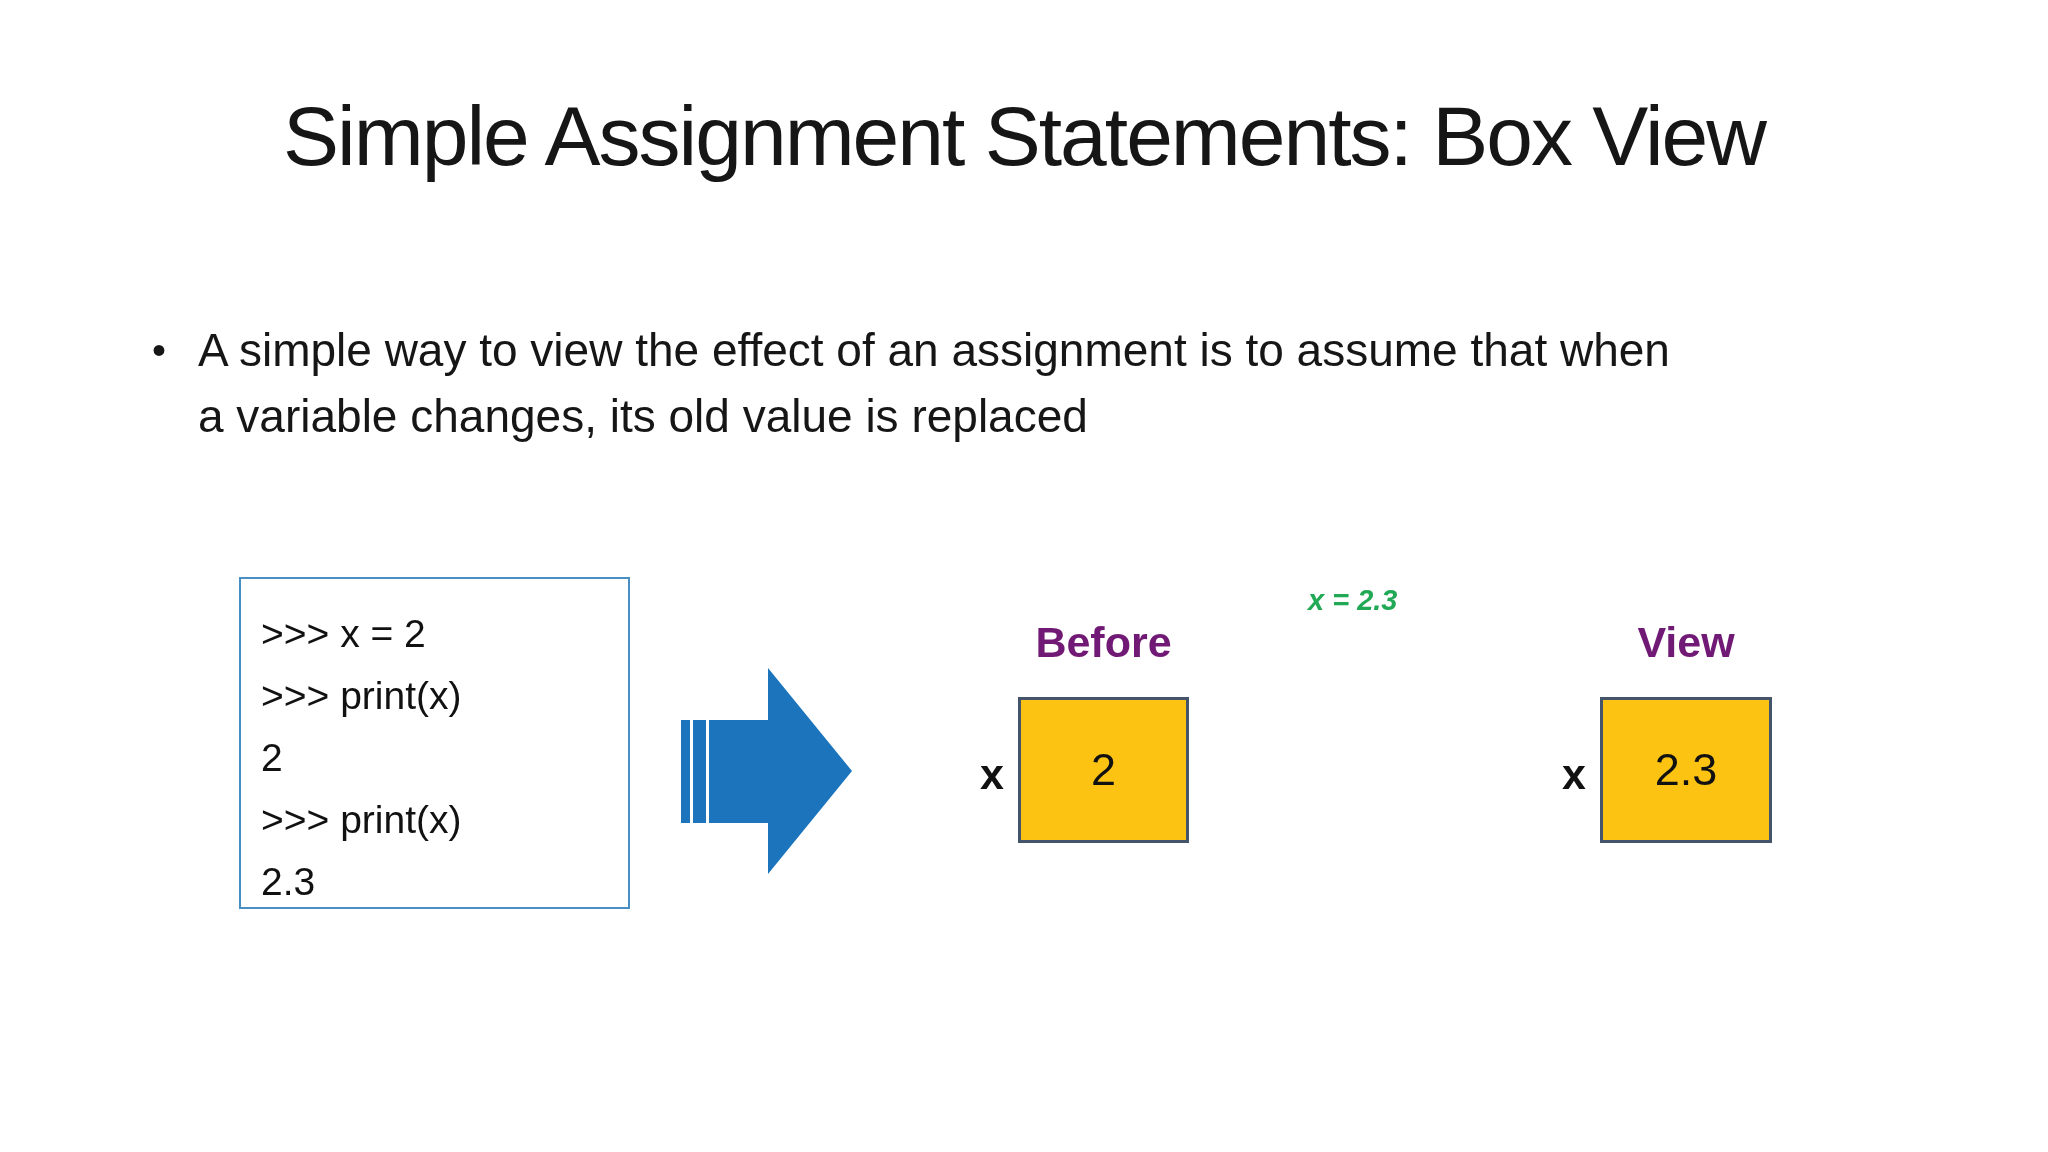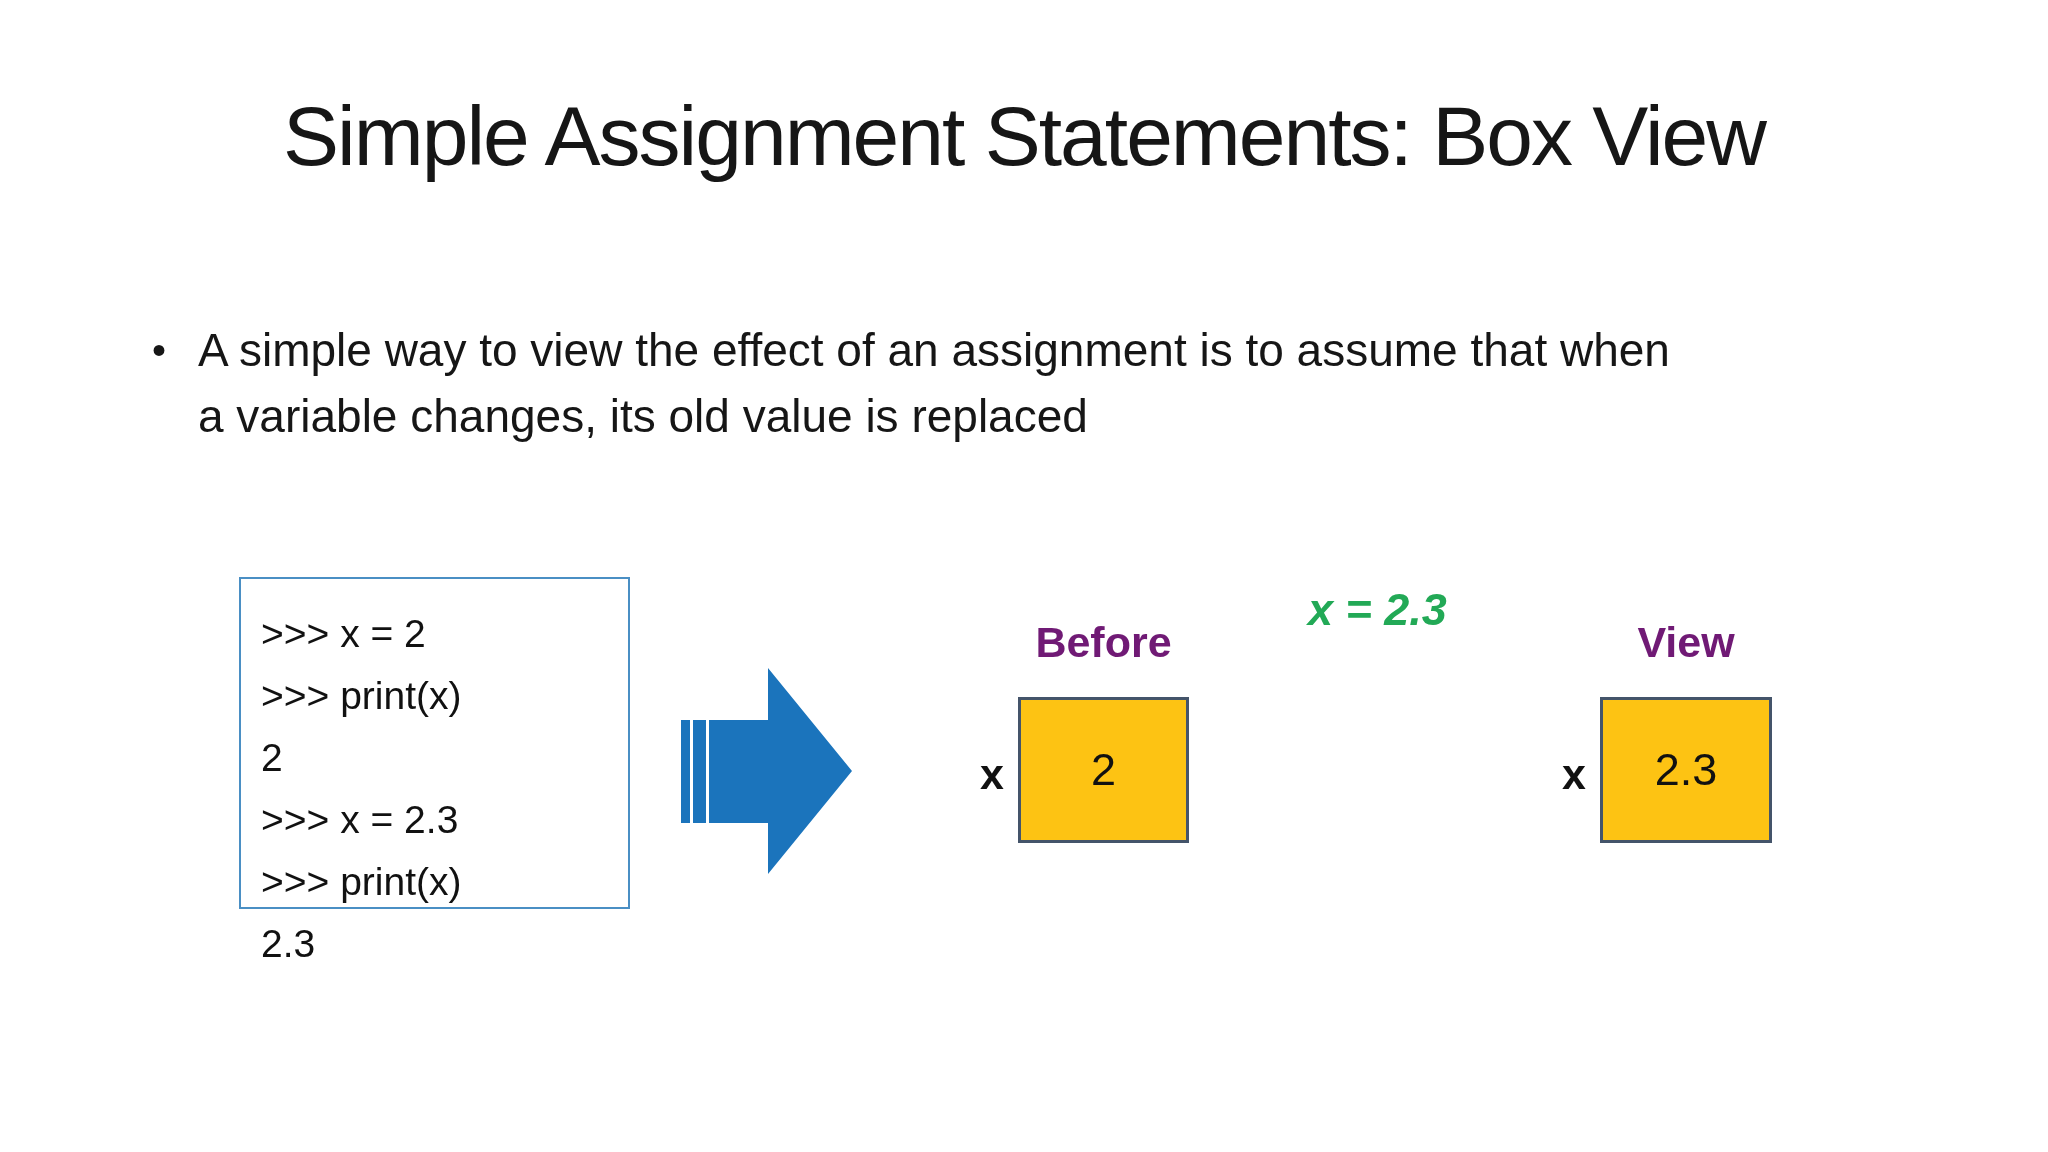--- a/index.html
+++ b/index.html
@@ -119,21 +119,21 @@
     color: #111111;
   }
   .var-label.before { left: 946px; }
   .var-label.after  { left: 1528px; }
 
   
   .annotation {
     position: absolute;
     left: 1308px;
     top: 584px;
-    font-size: 45px;
+    font-size: 29px;
     font-weight: 700;
     font-style: italic;
     color: #22A956;
     white-space: nowrap;
   }
 </style>
 </head>
 <body>
 
 <div class="stage">
@@ -142,21 +142,20 @@
 
   <div class="bullet-row">
     <span class="bullet-marker">•</span>
     <span class="bullet-text">A simple way to view the effect of an assignment is to assume that when a variable changes, its old value is replaced</span>
   </div>
 
   <div class="code-box">
     <div class="code-line">&gt;&gt;&gt; x = 2</div>
     <div class="code-line">&gt;&gt;&gt; print(x)</div>
     <div class="code-line">2</div>
-    <div class="code-line">&gt;&gt;&gt; x = 2.3</div>
     <div class="code-line">&gt;&gt;&gt; print(x)</div>
     <div class="code-line">2.3</div>
   </div>
 
   <div class="arrow-wrap">
     <svg width="178" height="212" viewBox="0 0 178 212" xmlns="http://www.w3.org/2000/svg">
       <rect x="3" y="55" width="9" height="103" fill="#1B74BC"></rect>
       <rect x="15" y="55" width="13" height="103" fill="#1B74BC"></rect>
       <polygon points="31,55 90,55 90,3 174,106 90,209 90,158 31,158" fill="#1B74BC"></polygon>
     </svg>

